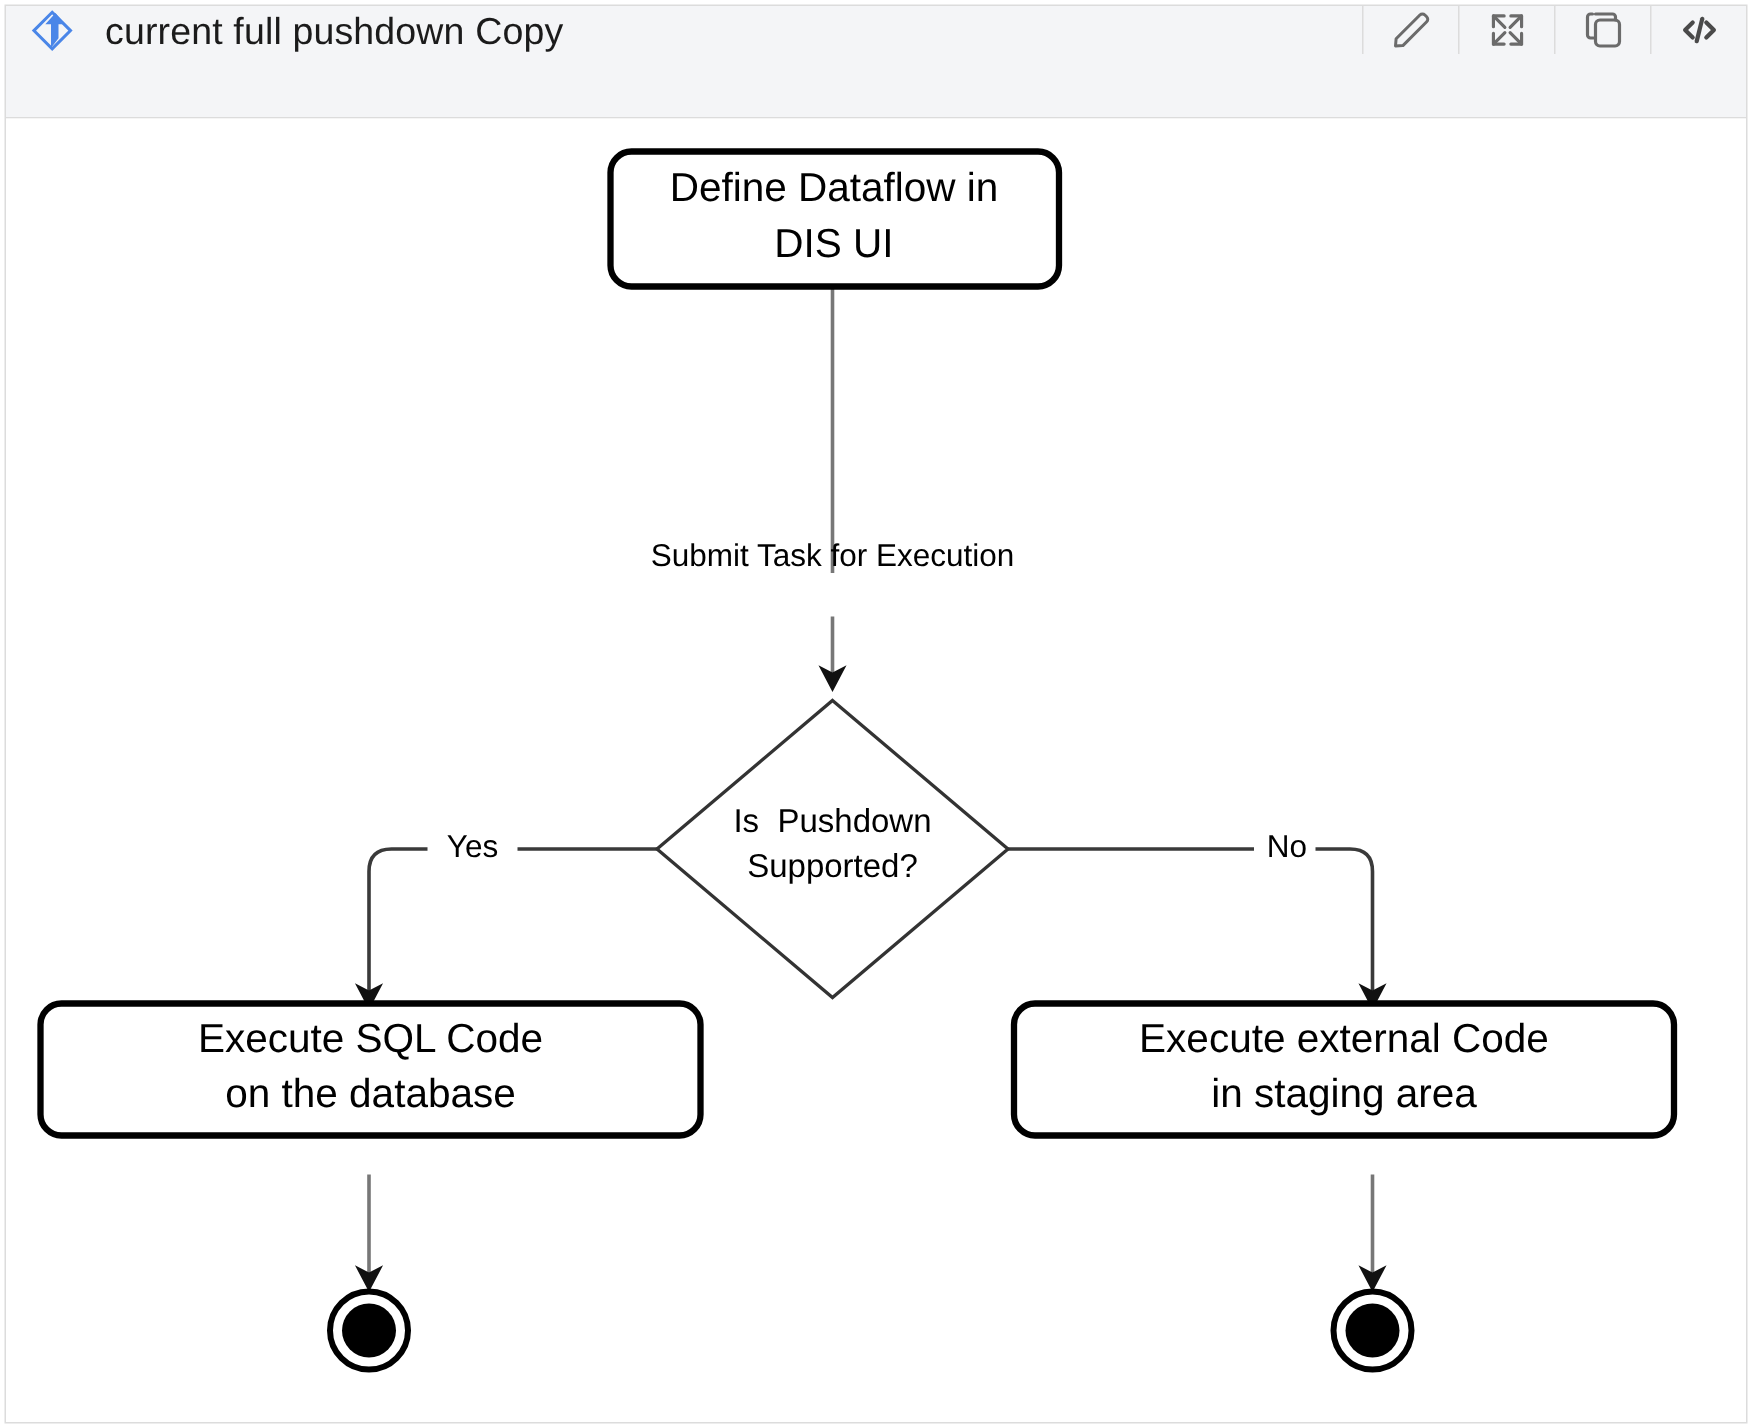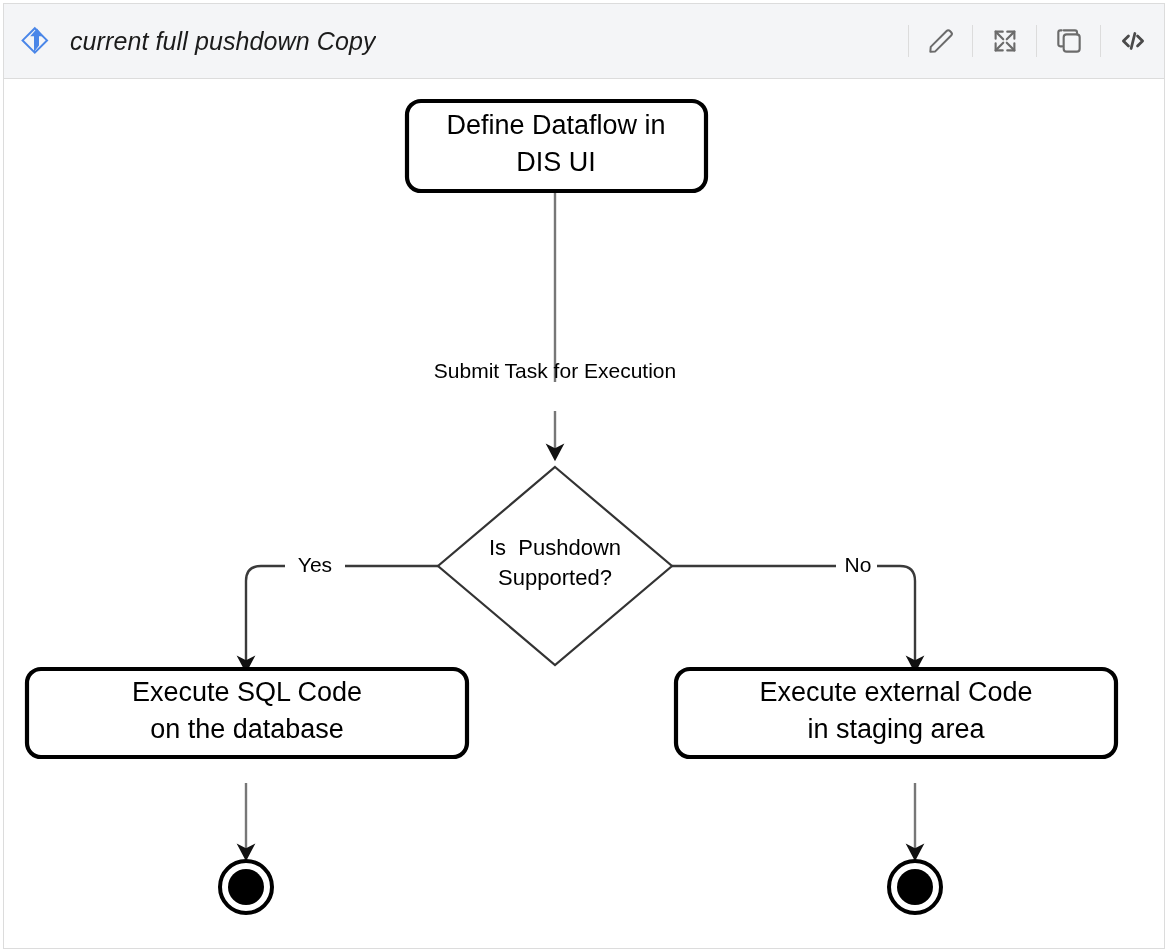--- a/index.html
+++ b/index.html
@@ -28,23 +28,22 @@
     display: flex;
     flex-direction: column;
   }
   
   .header {
     height: 75px;
     flex: 0 0 75px;
     background: #f4f5f7;
     border-bottom: 1px solid #dcdcdc;
     display: flex;
-    align-items: center;
-    box-sizing: border-box;
-    font-style: italic;
+    align-items: flex-start;
+    box-sizing: border-box;
   }
   .header-left {
     display: flex;
     align-items: center;
     flex: 1 1 auto;
     min-width: 0;
     padding-left: 14px;
   }
   .logo {
     width: 34px;

